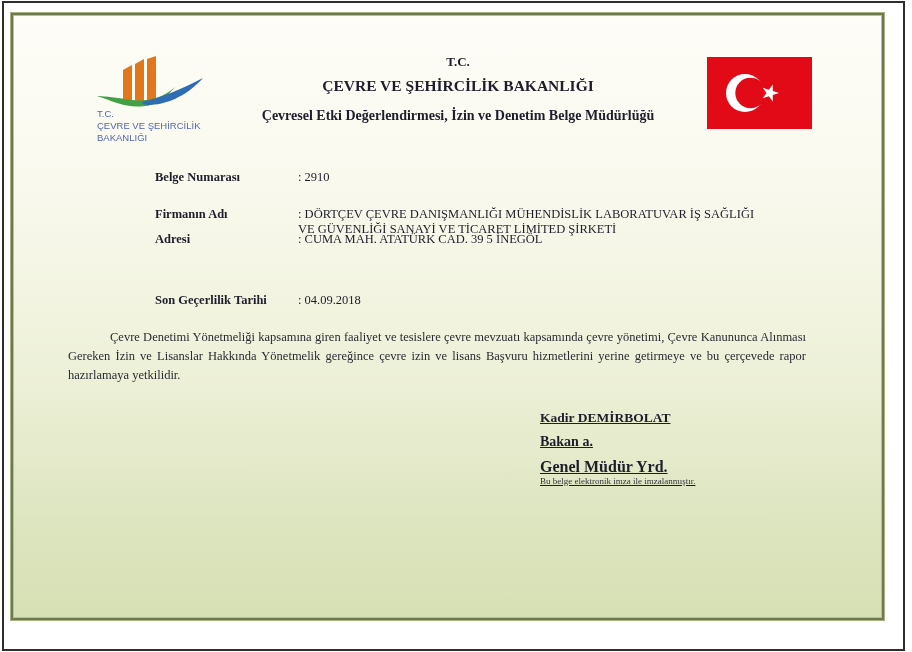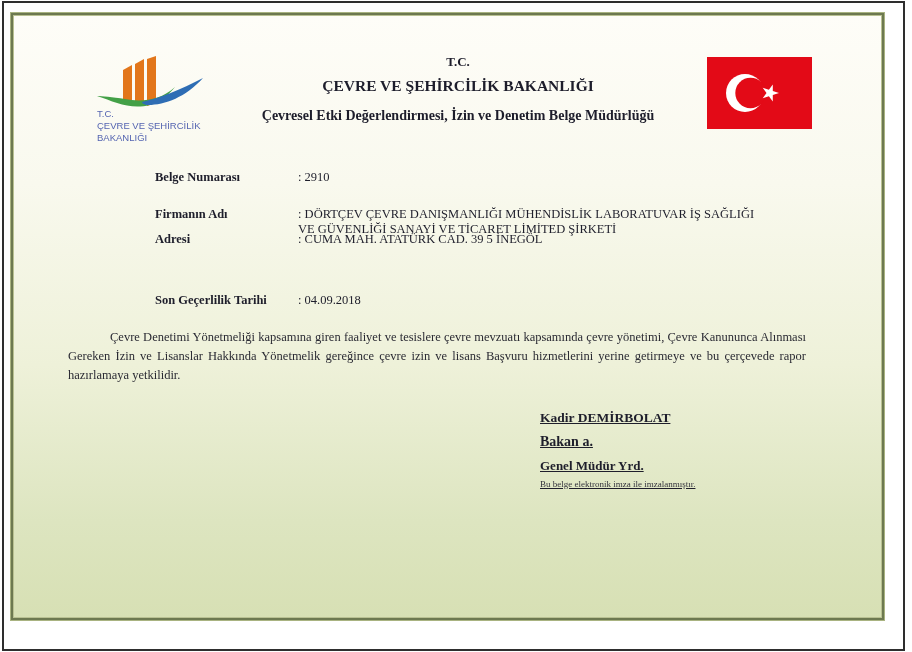--- a/index.html
+++ b/index.html
@@ -57,21 +57,21 @@
   .body-par {
     position: absolute; left: 68px; top: 328px; width: 738px;
     font-size: 12.5px; line-height: 1.5; text-align: justify;
     text-indent: 42px; color: #2a2a33;
   }
 
   
   .sig-block { position: absolute; left: 540px; top: 410px; width: 260px; text-align: left; text-decoration: underline; }
   .sig-name  { font-size: 13.5px; font-weight: bold; margin-bottom: 8px; }
   .sig-onbehalf { font-size: 14px; font-weight: bold; margin-bottom: 8px; }
-  .sig-title { font-size: 13px; font-weight: bold; margin-bottom: 5px; }
+  .sig-title { font-size: 16px; font-weight: bold; }
   .sig-note  { font-size: 9px; color: #33333c; }
 </style>
 </head>
 <body>
 
 <div class="canvas">
 
   <div class="frame"></div>
   <div class="outer-border"></div>
 

